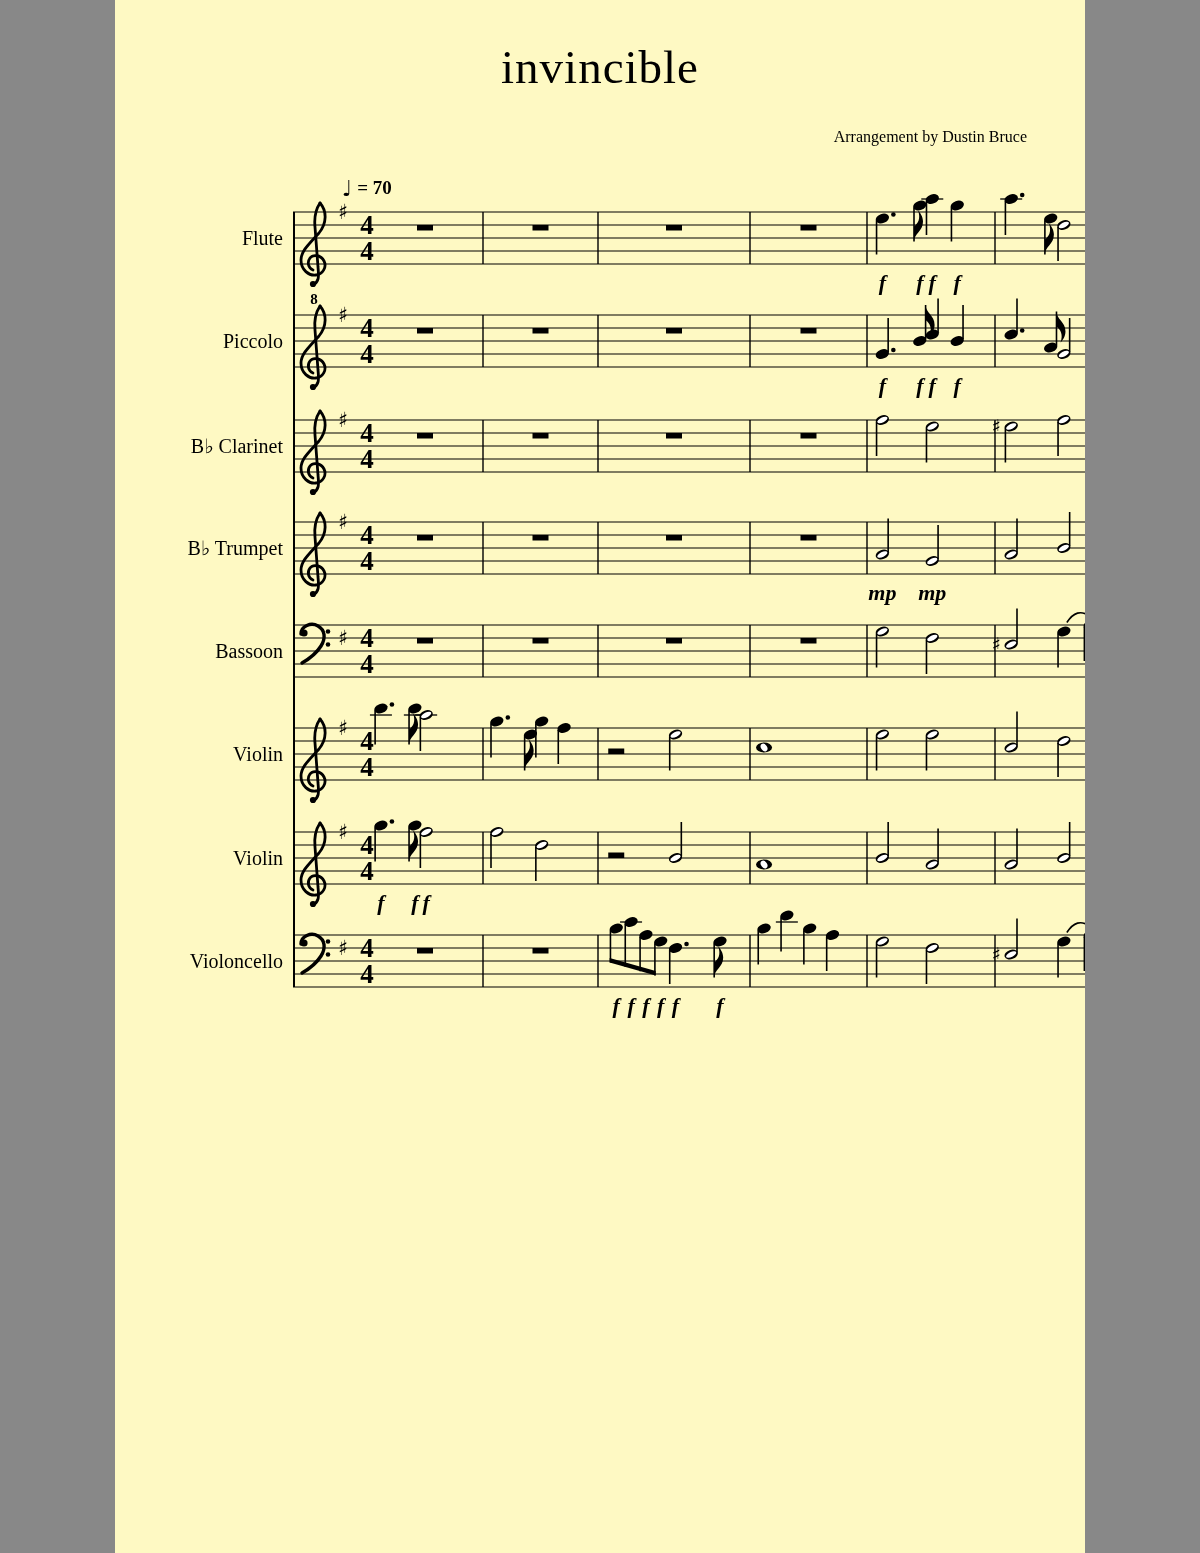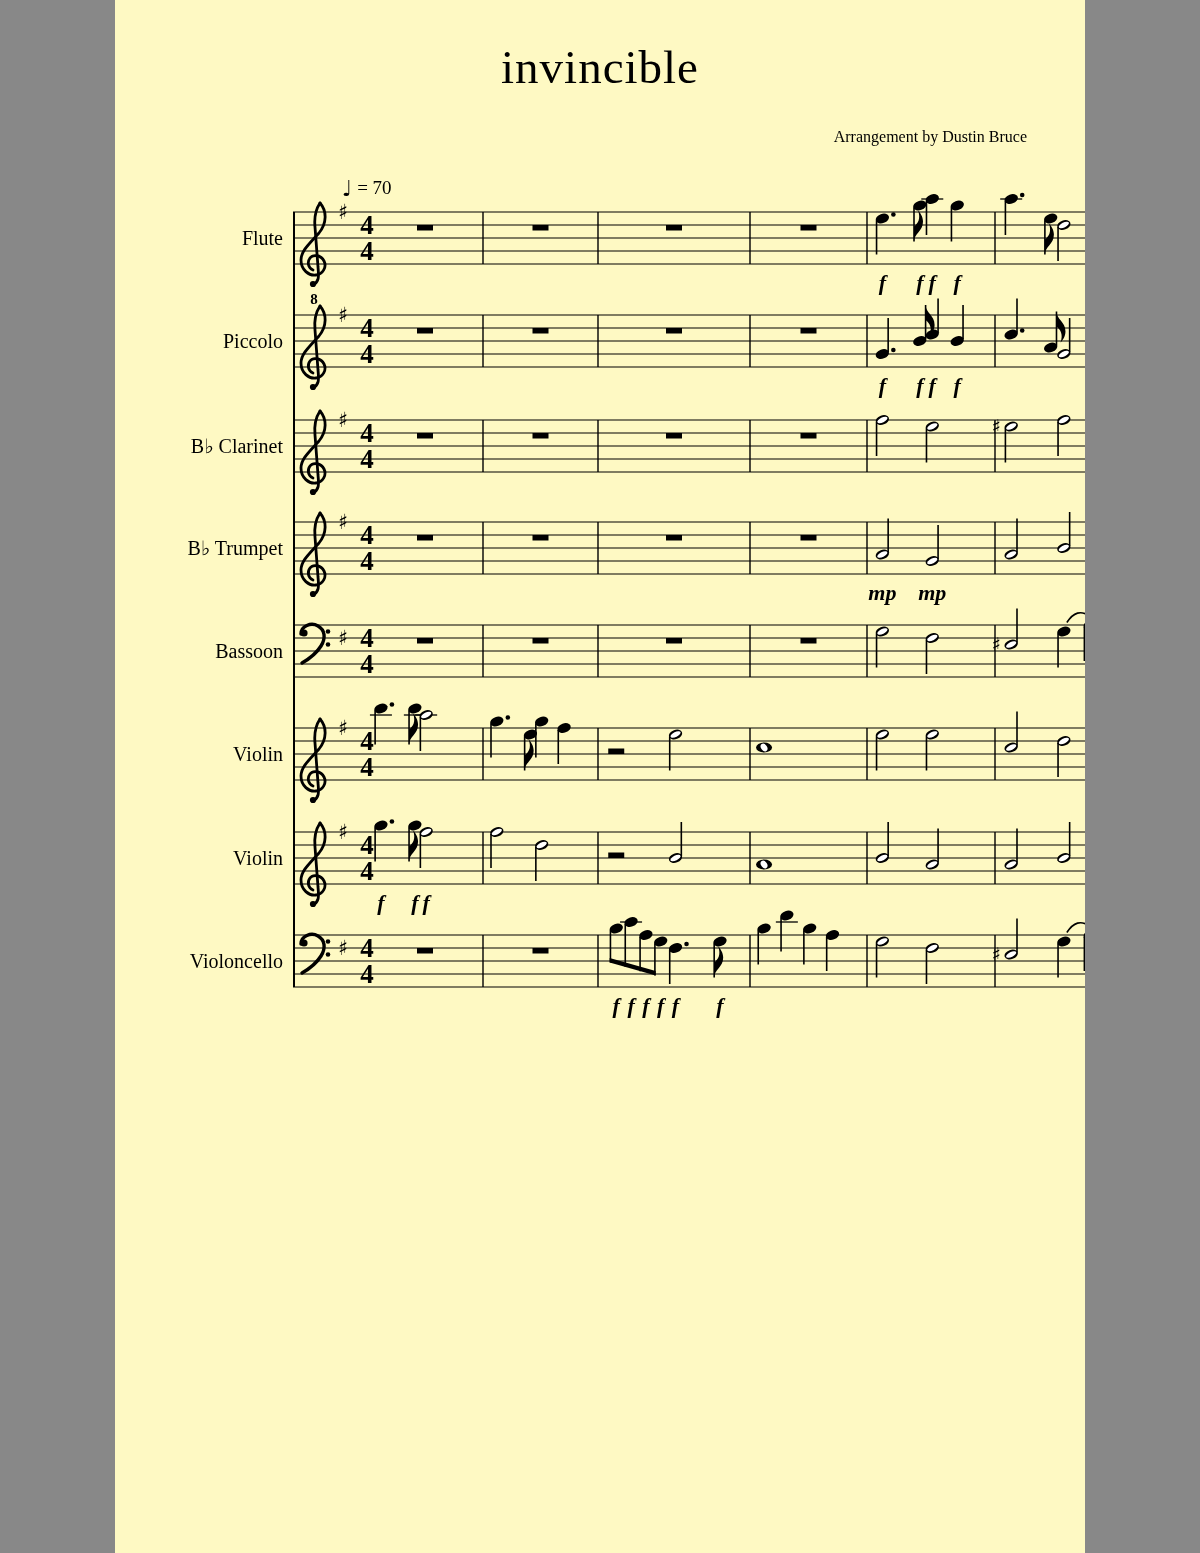--- a/index.html
+++ b/index.html
@@ -1,21 +1,21 @@
 <!DOCTYPE html>
 <html><head>
 <meta charset="utf-8">
 <style>
   html,body{margin:0;padding:0;background:#888;}
   .page{position:relative;width:970px;height:1553px;background:#fef9c3;margin:0 auto;overflow:hidden;
         font-family:"Liberation Serif","DejaVu Serif",serif;color:#000;}
   .title{position:absolute;top:40px;left:0;width:100%;text-align:center;
          font-size:47px;font-weight:400;letter-spacing:1px;}
   .arranger{position:absolute;top:128px;right:58px;font-size:16px;}
-  .tempo{position:absolute;top:176px;left:227px;font-weight:normal;font-size:19px;}
+  .tempo{position:absolute;top:176px;left:227px;font-weight:bold;font-size:19px;}
   .tempo .glyph{font-family:"DejaVu Sans",sans-serif;font-size:22px;vertical-align:-2px;}
   svg#score{position:absolute;top:0;left:0;}
   text{fill:#000;}
 </style>
 </head>
 <body>
 
 <div class="page">
   <div class="title">invincible</div>
   <div class="arranger">Arrangement by Dustin Bruce</div>

